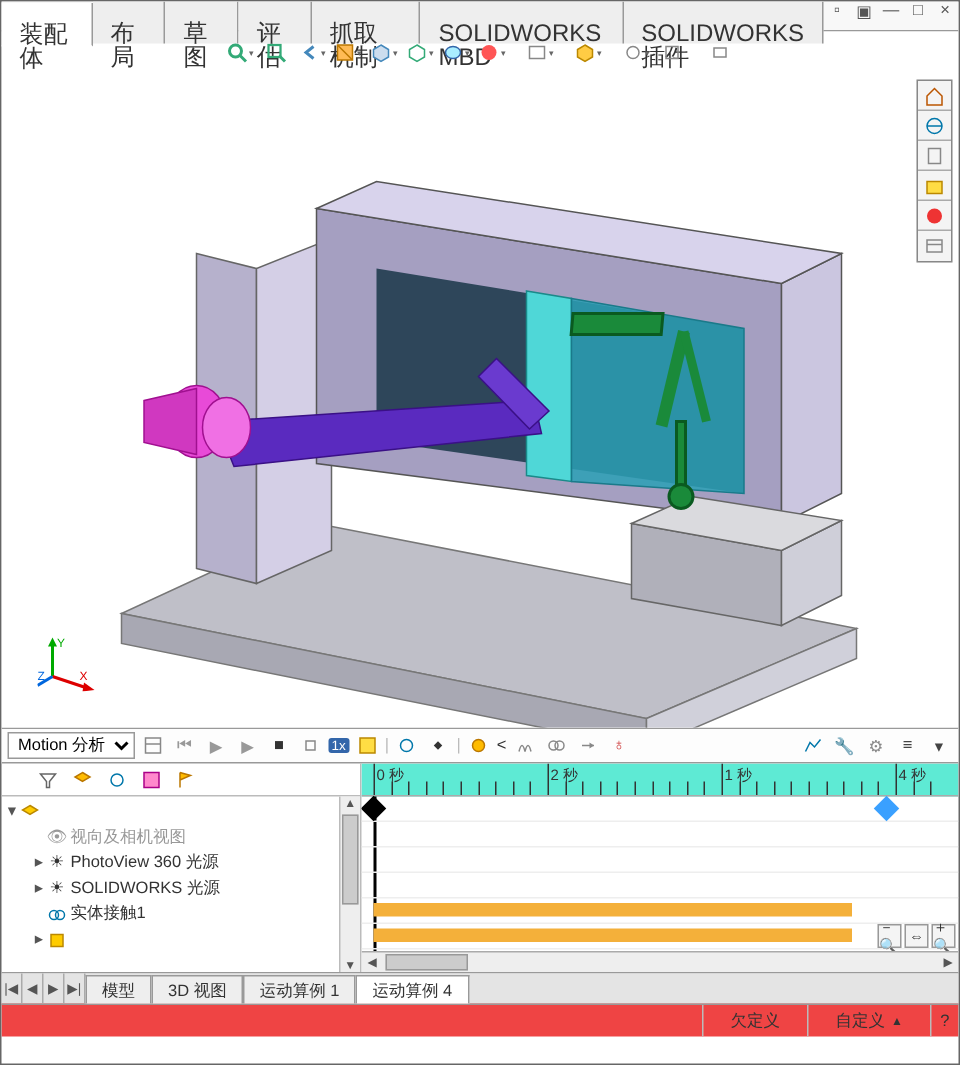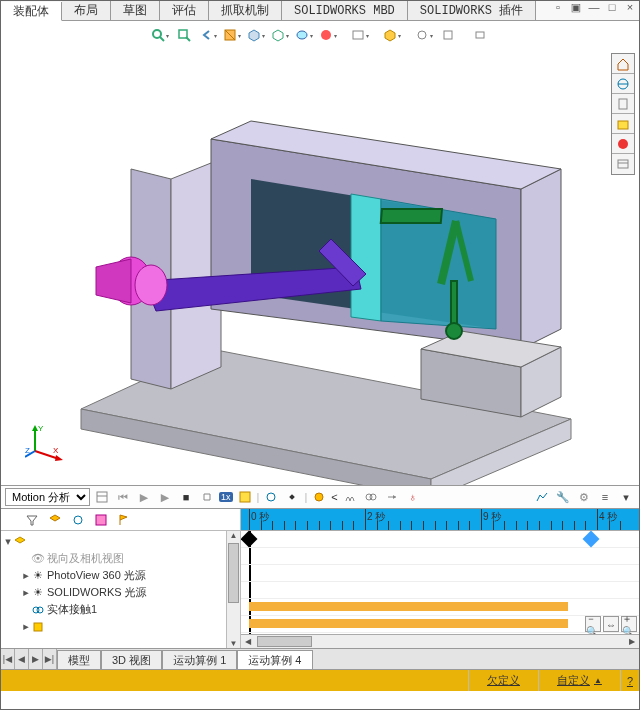--- a/index.html
+++ b/index.html
@@ -1,20 +1,20 @@
 <!DOCTYPE html>
 <html><head>
 <meta charset="utf-8">
 <style>
   * { box-sizing: border-box; margin: 0; padding: 0; font-family: "Segoe UI", Tahoma, sans-serif; }
   body { width: 640px; height: 710px; background: #fff; overflow: hidden; font-size: 11px; color: #333; position: relative; border:1px solid #666;}
   
   
   .ribbon { height: 20px; display: flex; align-items: stretch; border-bottom: 1px solid #999; background: #f8f8f8; }
-  .ribbon-tab { padding: 2px 12px; border-right: 1px solid #999; font-size: 12px; line-height: 16px; cursor: pointer; background:#eee;font-family:Liberation Mono, monospace;}
+  .ribbon-tab { padding: 14px 12px; border-right: 1px solid #999; font-size: 16px; line-height: 16px; cursor: pointer; background:#eee;}
   .ribbon-tab.active { background: #fff; border-bottom: 1px solid #fff; position: relative; top:1px;}
   .wctrl { margin-left: auto; display: flex; }
   .wctrl span { width: 18px; text-align: center; font-size: 11px; color:#555; cursor:pointer;}
   
   
   .tool-row { height: 26px; border-bottom: 1px solid #999; display: flex; align-items: center; padding: 0 4px; gap: 2px; }
   .tool-row.small .tb { width: 20px; height: 20px; }
   .tb { width: 20px; height: 20px; display: inline-flex; align-items: center; justify-content: center; color:#555; border-radius:2px; cursor:pointer;}
   .sep { width: 4px; }
   .tb svg { display:block; }
@@ -43,21 +43,21 @@
   .tree .indent1{ padding-left:18px;}
   .tree .tg{ width:10px; display:inline-block; text-align:center; color:#555; cursor:pointer;}
   .tree .ic{ width:14px; height:14px; display:inline-flex; align-items:center; justify-content:center; margin-right:2px;}
   .tree .dim{ color:#999;}
   .tree-scroll{position:absolute; right:0; top:22px; bottom:0; width:14px; background:#eee; border-left:1px solid #bbb;}
   .tree-scroll::before{content:"▲"; position:absolute; top:0; left:0; right:0; text-align:center; font-size:8px; color:#555;}
   .tree-scroll::after{content:"▼"; position:absolute; bottom:0; left:0; right:0; text-align:center; font-size:8px; color:#555;}
   .tree-scroll .thumb{position:absolute; left:1px; right:1px; top:12px; height:60px; background:#ccc; border:1px solid #999;}
   
   .timeline-pane { flex:1; position:relative; overflow:hidden; }
-  .ruler { height:22px; background:#0ea5e9; border-bottom:1px solid #aaa; display:flex; position:relative;}
+  .ruler { height:22px; background:#5eead4; border-bottom:1px solid #aaa; display:flex; position:relative;}
   .ruler .tick{ position:absolute; top:0; bottom:0; border-left:1px solid #333;}
   .ruler .lbl{ position:absolute; top:1px; font-size:10px;}
   .ruler .minor{ position:absolute; top:12px; bottom:0; border-left:1px solid #333;}
   .keydiamond{ position:absolute; width:12px; height:12px; transform:rotate(45deg); }
   .track-area{ position:relative; height: calc(100% - 22px); }
   .track{ height:17px; border-bottom:1px solid #eee; position:relative;}
   .bar{ position:absolute; top:3px; height:9px; background:#f4b03a; }
   .playhead{ position:absolute; top:0; bottom:0; width:2px; background:#000; left:8px;}
   .hscroll{ position:absolute; left:0; right:0; bottom:0; height:14px; background:#eee; border-top:1px solid #aaa; display:flex; align-items:center;}
   .hscroll .arr{width:14px; text-align:center; font-size:8px; color:#555;}
@@ -66,21 +66,21 @@
   .tl-tools{ position:absolute; right:2px; top:-20px; display:flex; gap:2px;}
   .tl-tools .z{ width:16px; height:16px; display:flex; align-items:center; justify-content:center; font-size:10px; cursor:pointer; background:#f4f4f4; border:1px solid #999;}
   
   
   .bottom-tabs { height:20px; display:flex; align-items:stretch; background:#e4e4e4;}
   .bottom-tabs .nav{ display:flex;}
   .bottom-tabs .nav span{ width:14px; text-align:center; font-size:9px; color:#555; line-height:20px; border-right:1px solid #aaa; cursor:pointer;}
   .btab{ padding:2px 10px; font-size:11px; border:1px solid #999; border-bottom:none; background:#eee; margin-top:1px; cursor:pointer;}
   .btab.active{ background:#fff;}
   
-  .status { height:22px; border-top:1px solid #999; display:flex; align-items:center; font-size:11px; background:#eab308;text-decoration:underline;}
+  .status { height:22px; border-top:1px solid #999; display:flex; align-items:center; font-size:11px; background:#ef4444;}
   .status .cell{ padding:0 18px; border-left:1px solid #bbb; height:100%; display:flex; align-items:center;}
   .status .spacer{flex:1;}
 </style>
 </head>
 <body>
 
 <div class="ribbon">
   <div class="ribbon-tab active">装配体</div>
   <div class="ribbon-tab">布局</div>
   <div class="ribbon-tab">草图</div>
@@ -439,21 +439,21 @@
         <div class="minor" style="left: 135.6px;"></div>
         <div class="minor" style="left: 147.2px;"></div>
         <div class="minor" style="left: 158.8px;"></div>
         <div class="minor" style="left: 170.4px;"></div>
         <div class="minor" style="left: 182px;"></div>
         <div class="minor" style="left: 193.6px;"></div>
         <div class="minor" style="left: 205.2px;"></div>
         <div class="minor" style="left: 216.8px;"></div>
         <div class="minor" style="left: 228.4px;"></div>
         <div class="tick" style="left: 240px;"></div>
-        <div class="lbl" style="left: 242px;">9 秒</div>
+        <div class="lbl" style="left: 242px;">1 秒</div>
         <div class="minor" style="left: 251.6px;"></div>
         <div class="minor" style="left: 263.2px;"></div>
         <div class="minor" style="left: 274.8px;"></div>
         <div class="minor" style="left: 286.4px;"></div>
         <div class="minor" style="left: 298px;"></div>
         <div class="minor" style="left: 309.6px;"></div>
         <div class="minor" style="left: 321.2px;"></div>
         <div class="minor" style="left: 332.8px;"></div>
         <div class="minor" style="left: 344.4px;"></div>
         <div class="tick" style="left: 356px;"></div>

